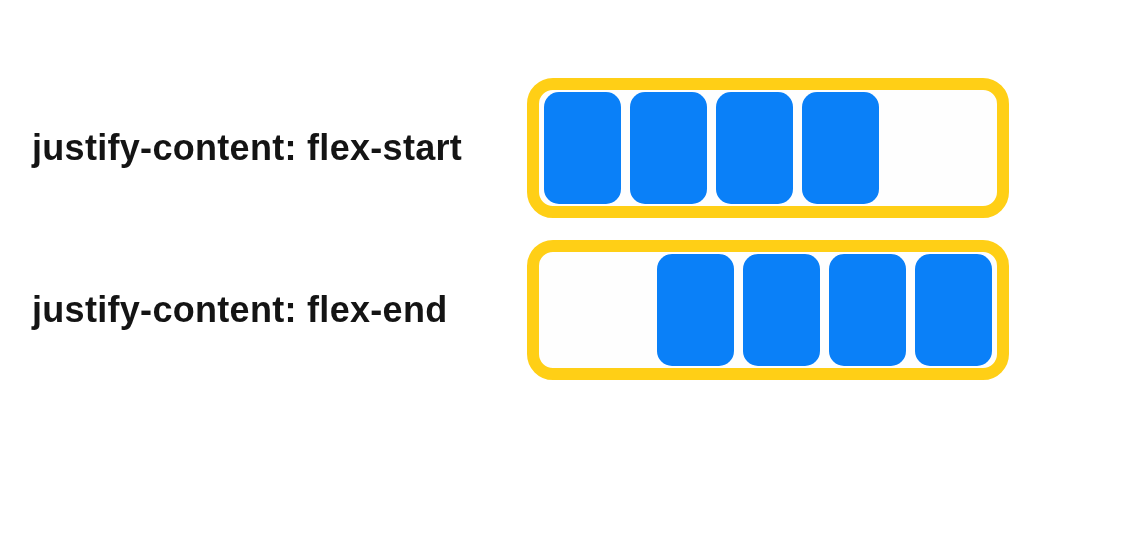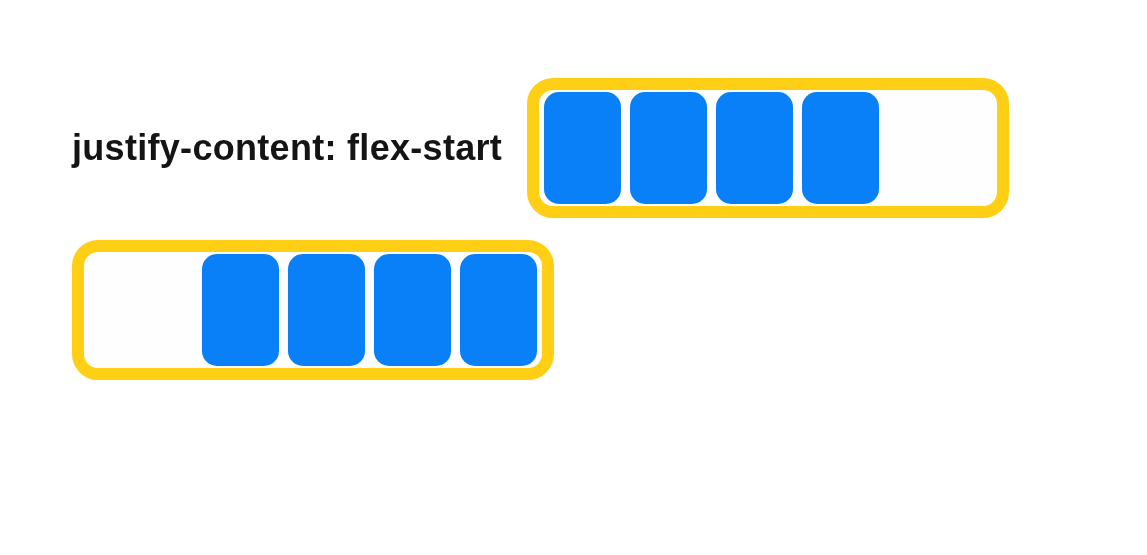--- a/index.html
+++ b/index.html
@@ -9,21 +9,21 @@
     height: 555px;
     background: var(--background, #ffffff);
     font-family: "Liberation Sans", "DejaVu Sans", sans-serif;
     overflow: hidden;
   }
 
   .page {
     width: 1009px;
     height: 555px;
     padding-top: 78px;
-    padding-left: 72px;
+    padding-left: 32px;
   }
 
   .demo-row {
     display: flex;
     align-items: center;
     height: 140px;
     margin-bottom: 22px;
   }
 
   .row-label {
@@ -64,20 +64,21 @@
     <div class="row-label">justify-content: flex-start</div>
     <div class="flex-container" style="justify-content: flex-start;">
         <div class="flex-item"></div>
         <div class="flex-item"></div>
         <div class="flex-item"></div>
         <div class="flex-item"></div>
       </div>
   </div>
 
   <div class="demo-row">
+    <div class="row-label">justify-content: flex-end</div>
     <div class="flex-container" style="justify-content: flex-end;">
         <div class="flex-item"></div>
         <div class="flex-item"></div>
         <div class="flex-item"></div>
         <div class="flex-item"></div>
       </div>
   </div>
 
 
 </div>

